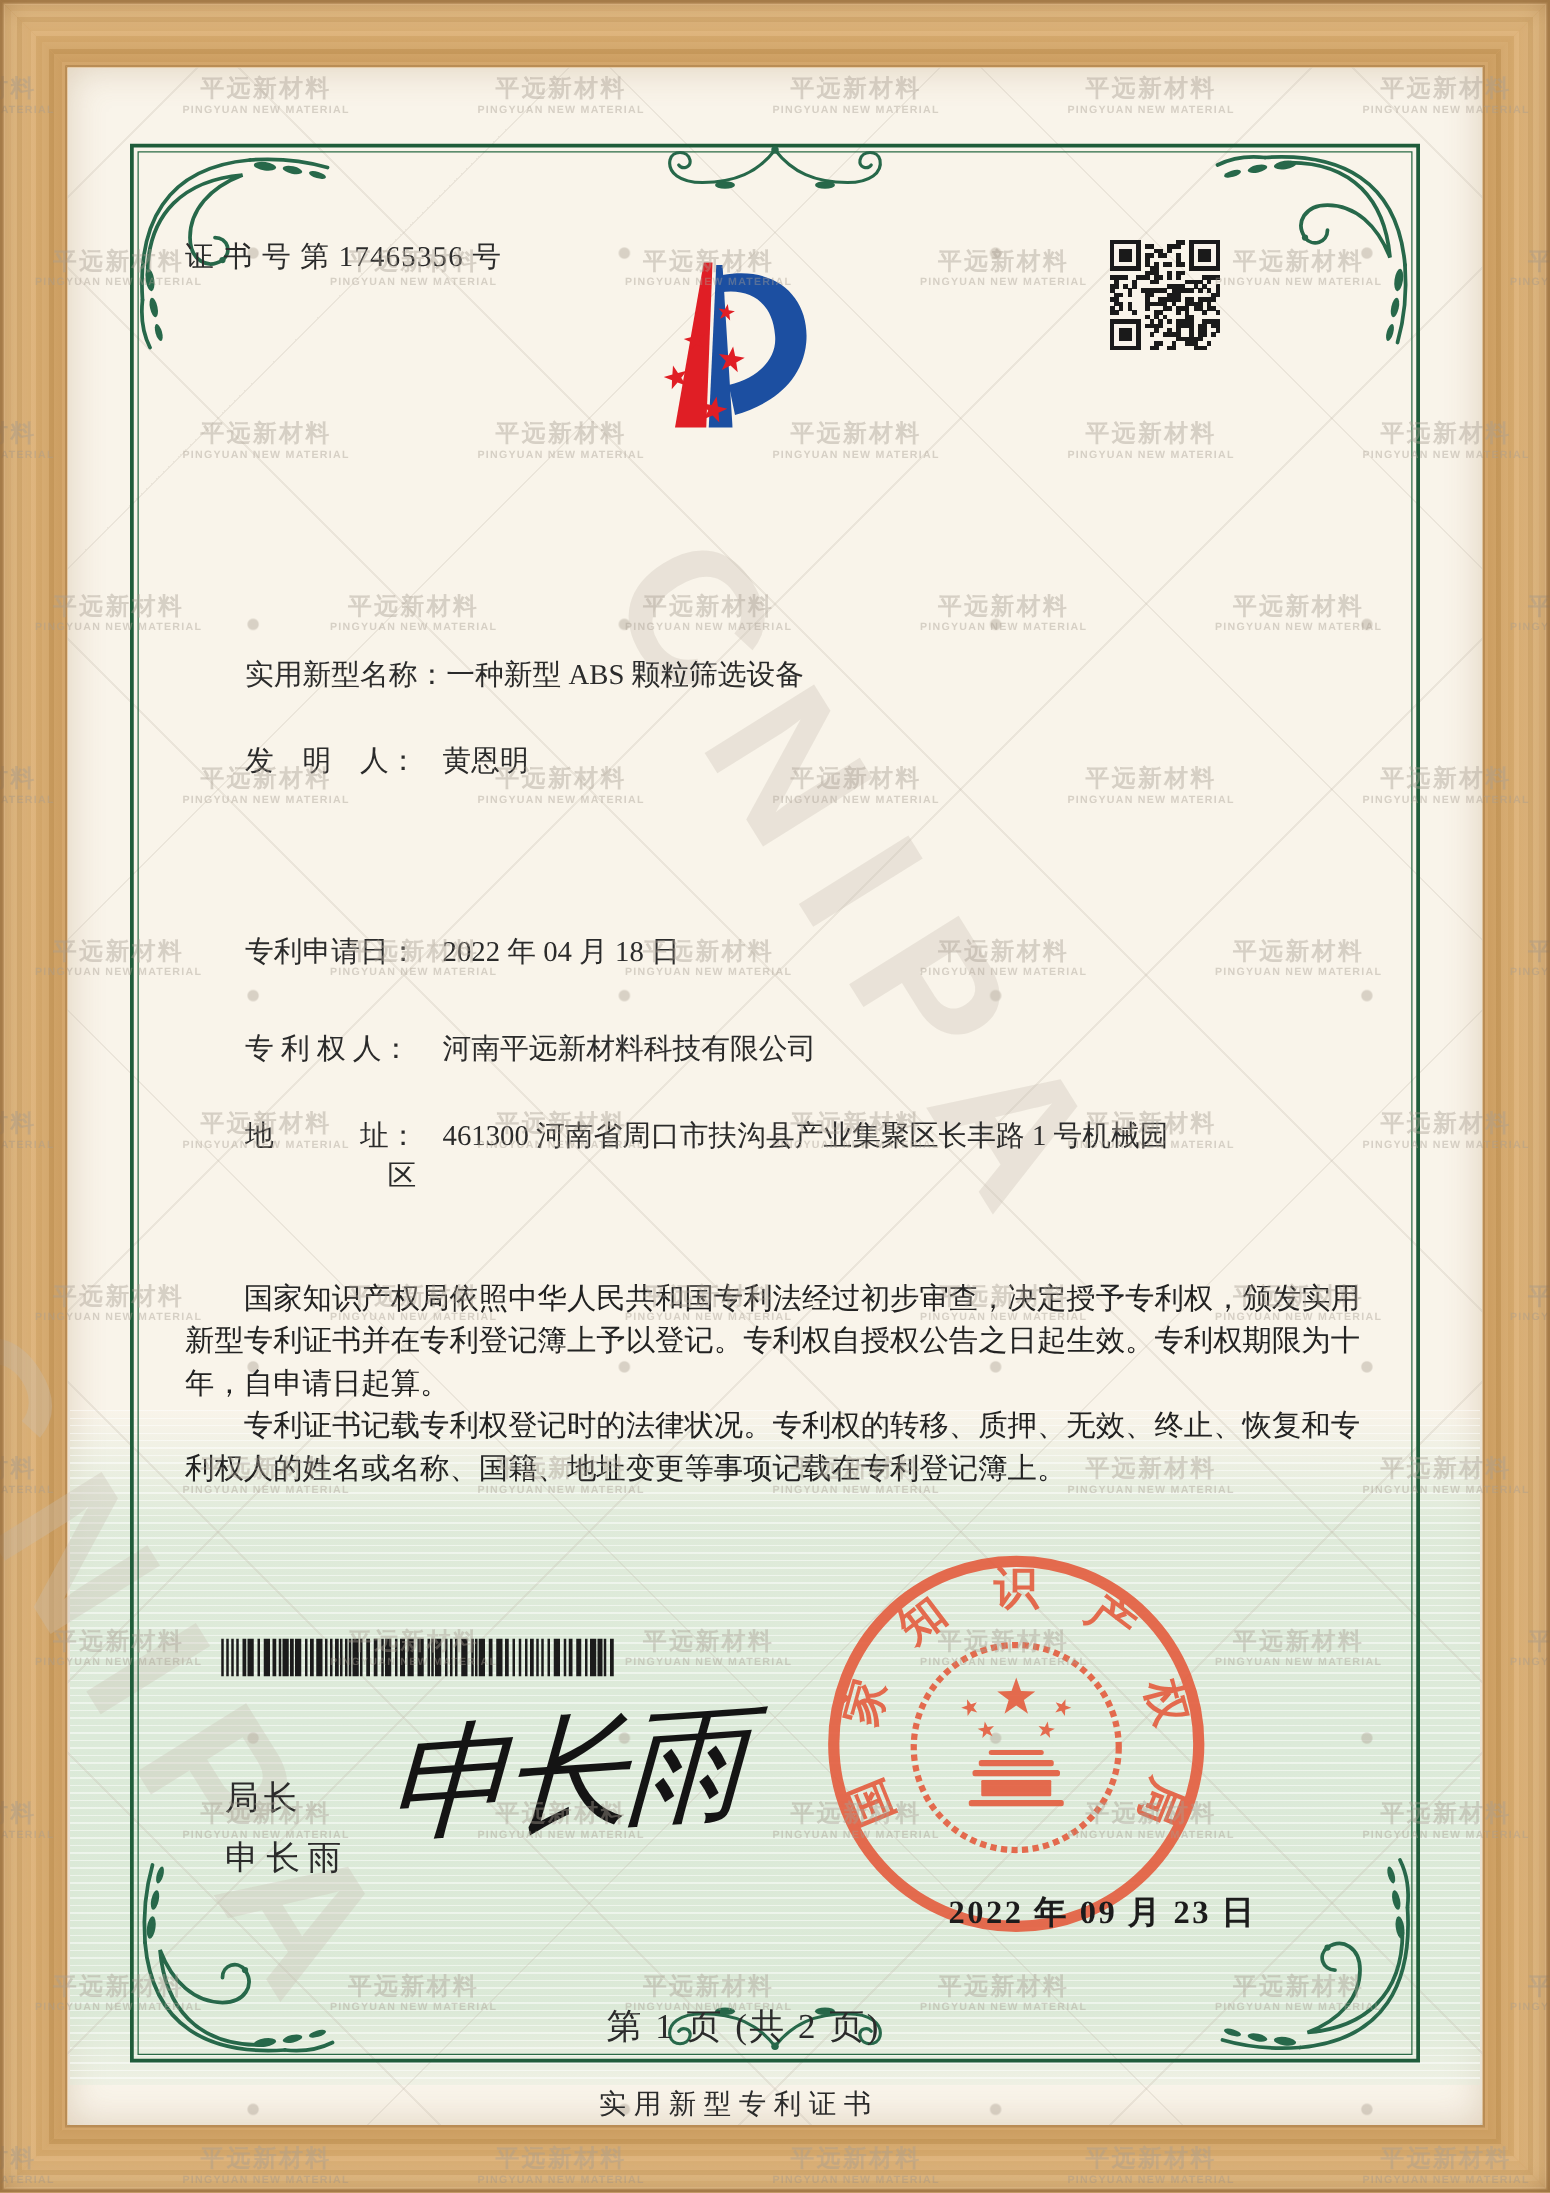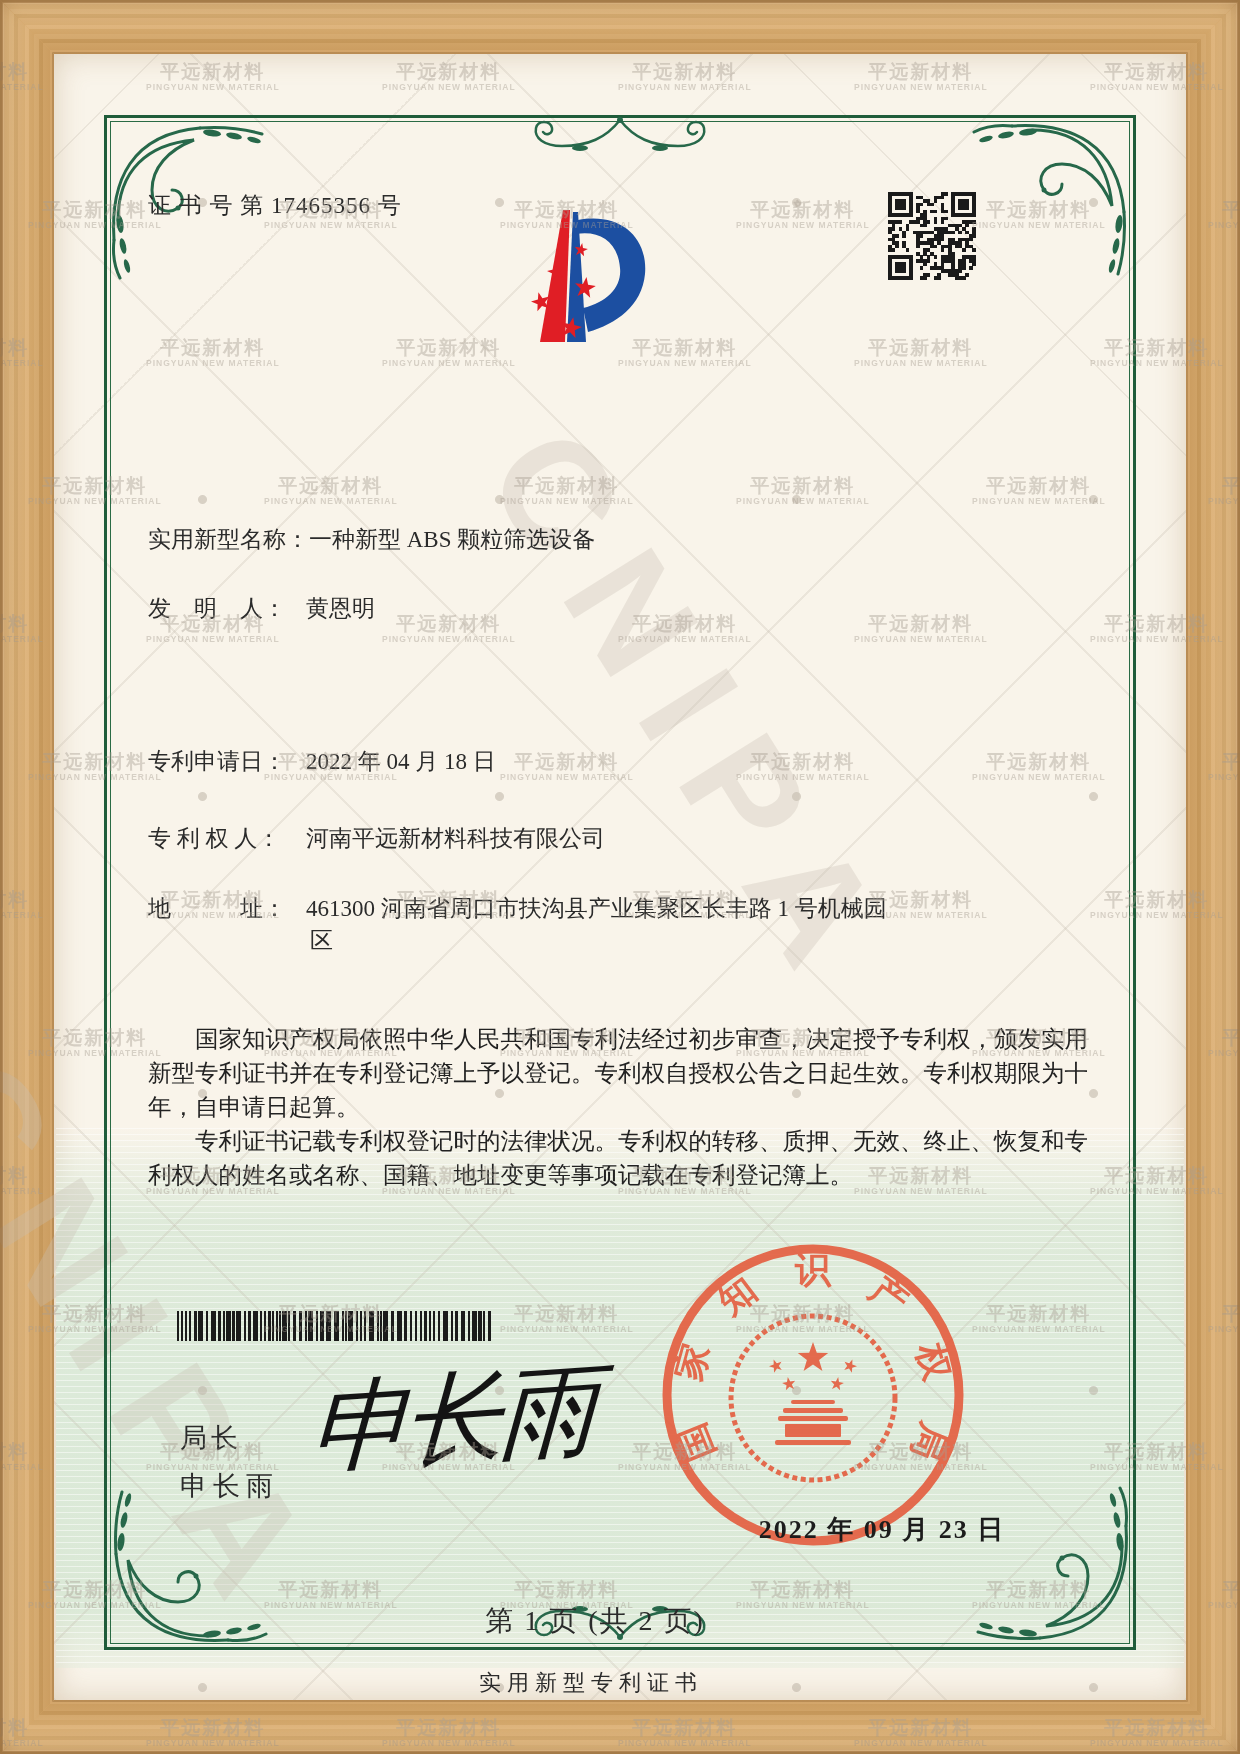--- a/index.html
+++ b/index.html
@@ -64,21 +64,21 @@
 
   
   .content { position:absolute; inset:0; z-index:7; color:#2b2b2b; }
   .abs { position:absolute; }
   .cert-no { left:148px; top:190px; font-size:23px; letter-spacing:1px; }
   .logo { left:468px; top:180px; width:210px; height:168px; }
   .qr { left:888px; top:192px; width:88px; height:88px; }
   .title { left:90px; top:334px; width:940px; text-align:center;
     font-size:50px; font-weight:bold; letter-spacing:7px; color:#1d1d1d; }
   .field { left:148px; font-size:23px; line-height:31px; }
-  .f-label { display:inline-block; min-width:158px; }
+  .f-label { display:inline-block; min-width:158px;margin-left:48px; }
   .f-value { }
   .f-label2 { display:inline-block; margin-left:98px; }
   .addr-l2 { left:310px; font-size:23px; }
   .paras { left:148px; top:1022px; width:948px; font-size:23.5px; line-height:34px; color:#222; }
   .paras p { text-indent:2em; }
   .barcode { left:177px; top:1311px; width:316px; height:30px; }
   .barcode i { position:absolute; top:0; height:100%; background:#1b1b1b; }
   .officer-title { left:180px; top:1420px; font-size:27px; letter-spacing:4px; }
   .officer-name { left:180px; top:1468px; font-size:27px; letter-spacing:6px; }
   .signature { left:310px; top:1352px; width:330px; font-size:100px; color:#141414;

